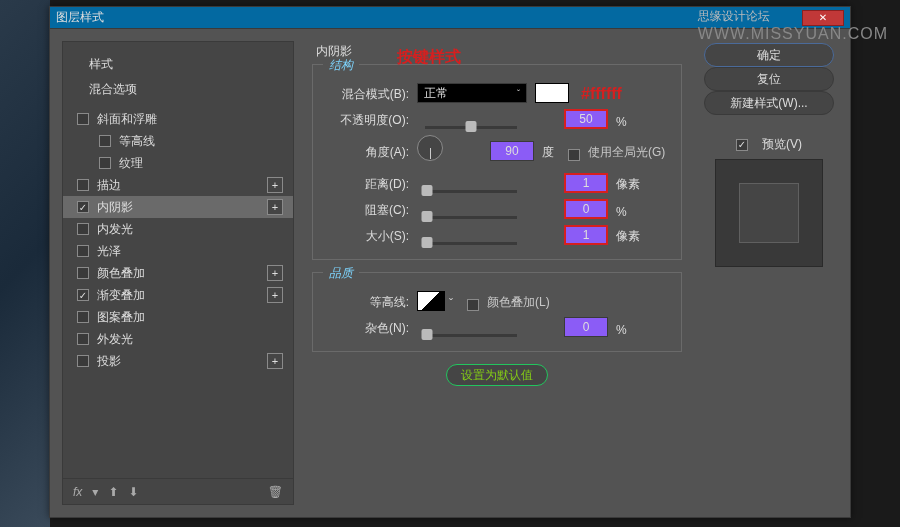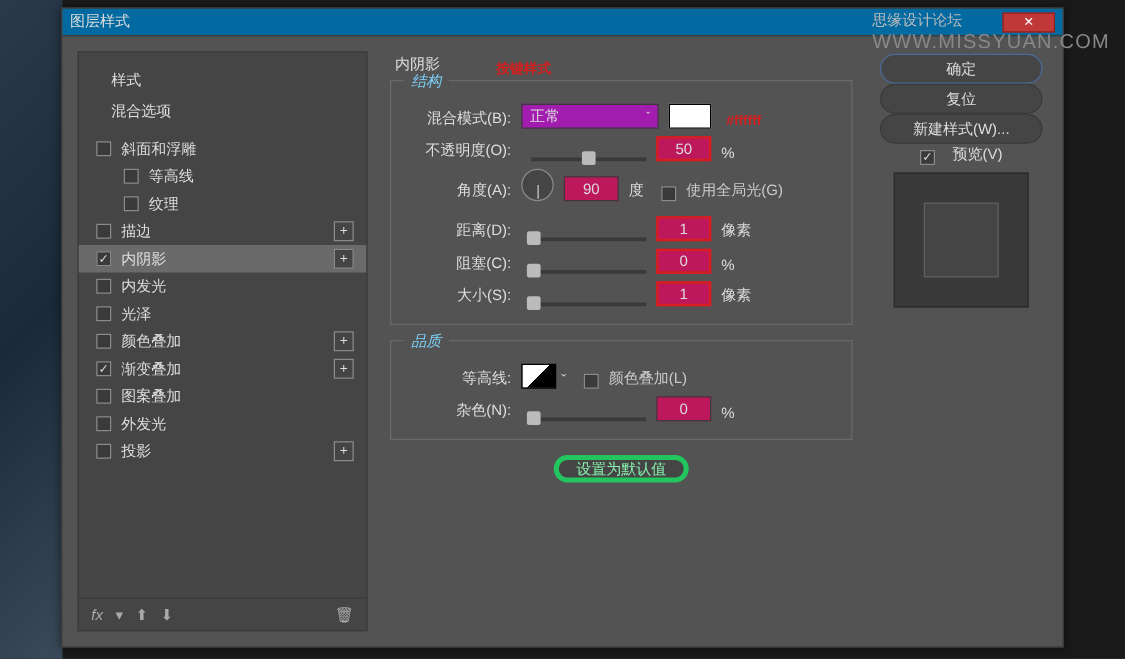--- a/index.html
+++ b/index.html
@@ -21,38 +21,38 @@
   .chk.checked::after { content: "✓"; font-size: 10px; color: #ddd; }
   .plus-box { width: 16px; height: 16px; border: 1px solid #8a8a8a; background: #454545; margin-left: auto; display: flex; align-items: center; justify-content: center; color: #ddd; font-size: 11px; }
   .lp-foot { height: 26px; border-top: 1px solid #3a3a3a; display: flex; align-items: center; padding: 0 10px; gap: 10px; color: #aaa; }
   .lp-foot .trash { margin-left: auto; }
   .mid-panel { flex: 1; padding: 2px 4px; }
   .mid-title { color: #ddd; margin-bottom: 4px; padding-left: 4px; }
   .group { border: 1px solid #6a6a6a; padding: 12px 14px 14px; margin-bottom: 12px; position: relative; }
   .group-legend { position: absolute; top: -8px; left: 10px; background: #535353; padding: 0 6px; color: #7dd3fc; font-style: italic; }
   .row { display: flex; align-items: flex-end; height: 26px; }
   .row-label { width: 90px; text-align: right; padding-right: 8px; color: #ddd; }
-  .select { width: 110px; height: 20px; background: #a21caf; border: 1px solid #3a3a3a; display: flex; align-items: center; justify-content: space-between; padding: 0 6px; color: #ddd; }
+  .select { width: 110px; height: 20px; background: #000000; border: 1px solid #3a3a3a; display: flex; align-items: center; justify-content: space-between; padding: 0 6px; color: #ddd; }
   .select .chev { font-size: 9px; }
   .swatch { width: 34px; height: 20px; background: #fff; border: 1px solid #000; margin-left: 8px; }
   .slider { flex: 1; height: 3px; background: #3a3a3a; margin: 0 8px; position: relative; max-width: 92px; }
   .slider .thumb { position: absolute; top: -5px; width: 11px; height: 11px; background: #bbb; border-radius: 2px; transform: translateX(-50%); }
-  .numbox { width: 44px; height: 20px; background: #be185d; border: 1px solid #3a3a3a; color: #ddd; text-align: center; font-size: 12px; }
+  .numbox { width: 44px; height: 20px; background: #8b5cf6; border: 1px solid #3a3a3a; color: #ddd; text-align: center; font-size: 12px; margin-left: 39px; }
   .numbox.redbox { border: 2px solid #d61f1f; }
   .unit { margin-left: 8px; color: #ddd; }
   .angle-dial { width: 26px; height: 26px; border: 1px solid #8a8a8a; border-radius: 50%; background: #454545; margin-right: 8px; position: relative; }
   .angle-dial::after { content: ""; position: absolute; left: 50%; top: 50%; width: 1px; height: 11px; background: #ccc; transform-origin: top; transform: rotate(0deg); }
-  .annotation { color: #d61f1f; font-size: 11px; font-weight: 600; position: absolute; }
+  .annotation { color: #d61f1f; font-size: 16px; font-weight: 600; position: absolute; }
   .contour-sw { width: 28px; height: 20px; background: linear-gradient(135deg, #fff 50%, #000 50%); border: 1px solid #000; margin-right: 4px; }
   .btn-row { display: flex; gap: 14px; justify-content: center; margin-top: 8px; }
-  .ps-btn { height: 22px; padding: 0 14px; background: #454545; border: 4px solid #22c55e; border-radius: 12px; color: #86efac; display: flex; align-items: center; cursor: pointer; }
+  .ps-btn { height: 22px; padding: 0 14px; background: #454545; border: 1px solid #22c55e; border-radius: 12px; color: #84cc16; display: flex; align-items: center; cursor: pointer; }
   .right-panel { width: 138px; display: flex; flex-direction: column; align-items: center; padding-top: 2px; }
   .rp-btn { width: 130px; height: 24px; border-radius: 12px; border: 1px solid #3a3a3a; background: #454545; color: #ddd; display: flex; align-items: center; justify-content: center; cursor: pointer; }
   .rp-btn.primary { border: 1px solid #4a6a9a; }
-  .preview-row { display: flex; align-items: flex-end; gap: 6px; color: #ddd; margin-top: 0; }
+  .preview-row { display: flex; align-items: center; gap: 6px; color: #ddd; margin-top: 21px; }
   .preview-box { width: 108px; height: 108px; background: #393939; border: 1px solid #2a2a2a; margin-top: 6px; display: flex; align-items: center; justify-content: center; }
   .preview-inner { width: 60px; height: 60px; background: #454545; border: 1px solid rgba(255,255,255,0.15); }
   .watermark { position: absolute; top: 8px; right: 12px; color: #bbb; font-size: 12px; z-index: 10; }
   .watermark .sub { font-size: 16px; color: #888; letter-spacing: 1px; }
 </style>
 </head>
 <body>
 
 <div class="bg-strip"></div>
 <div class="watermark">

